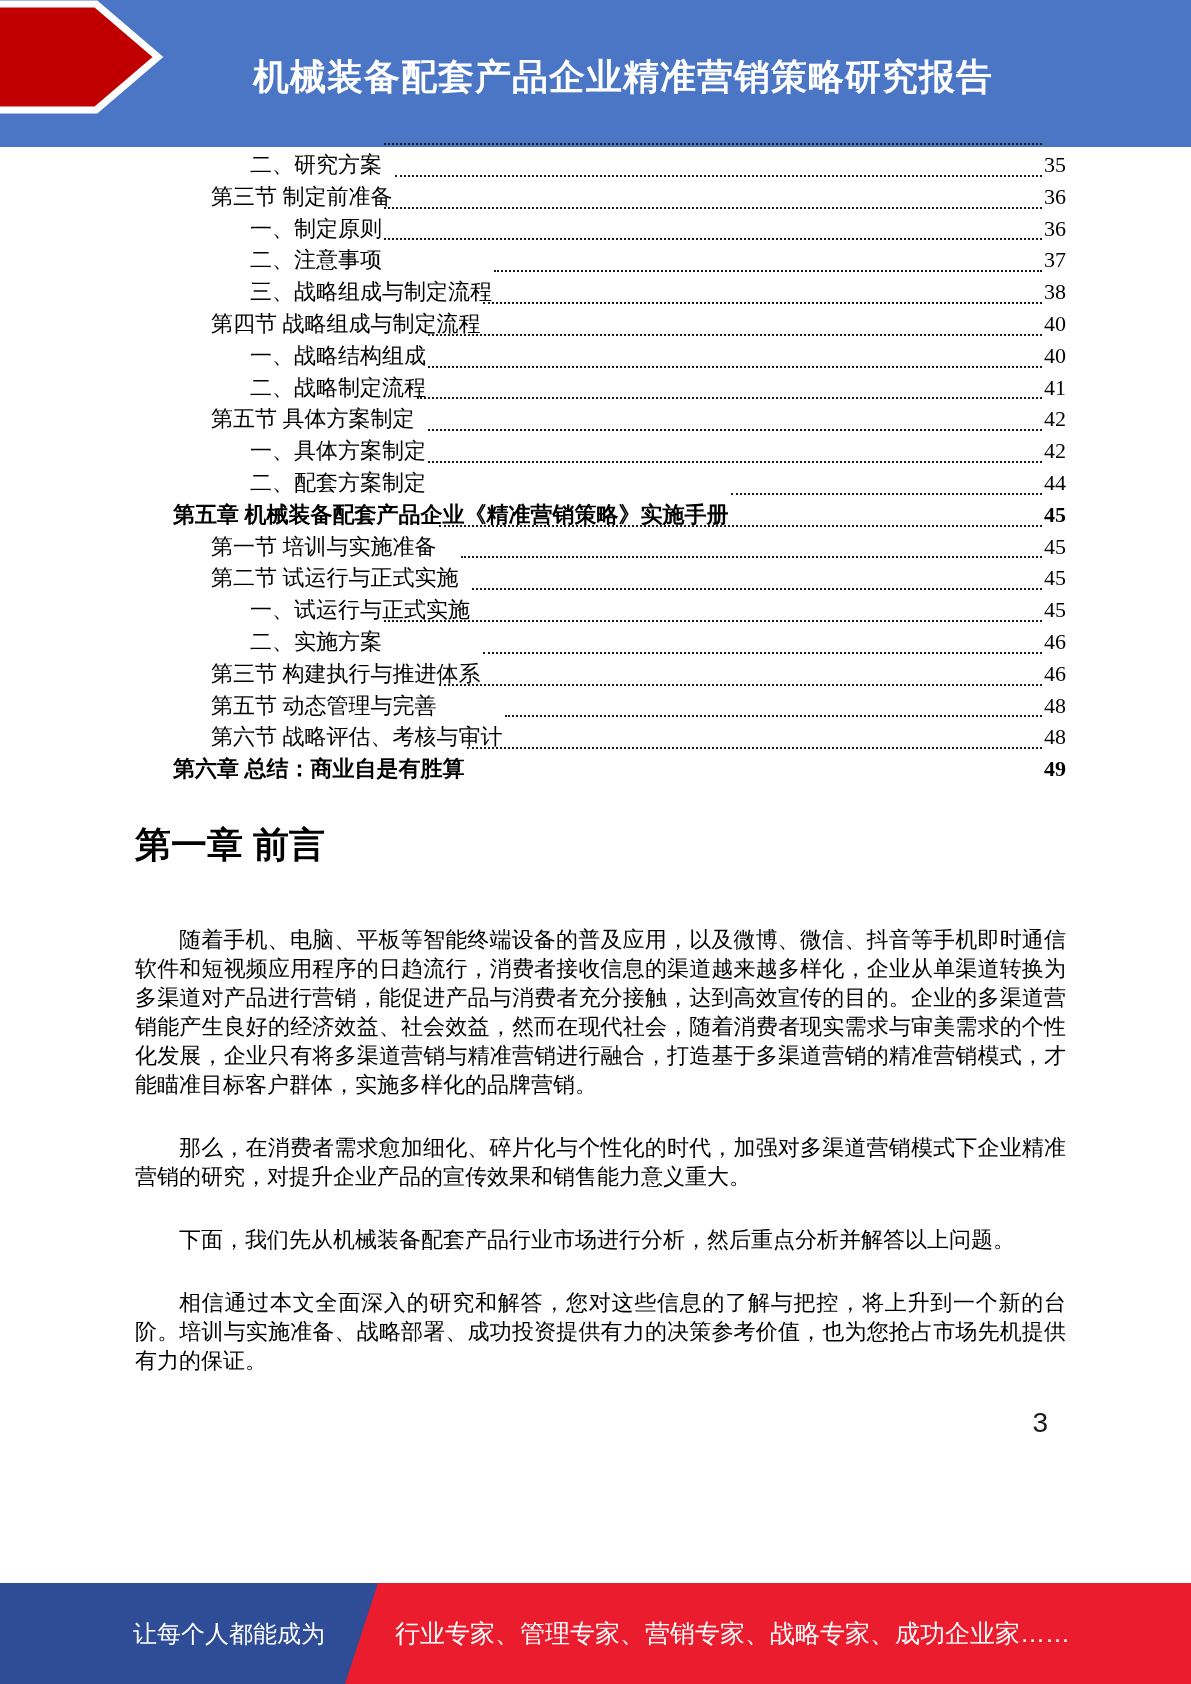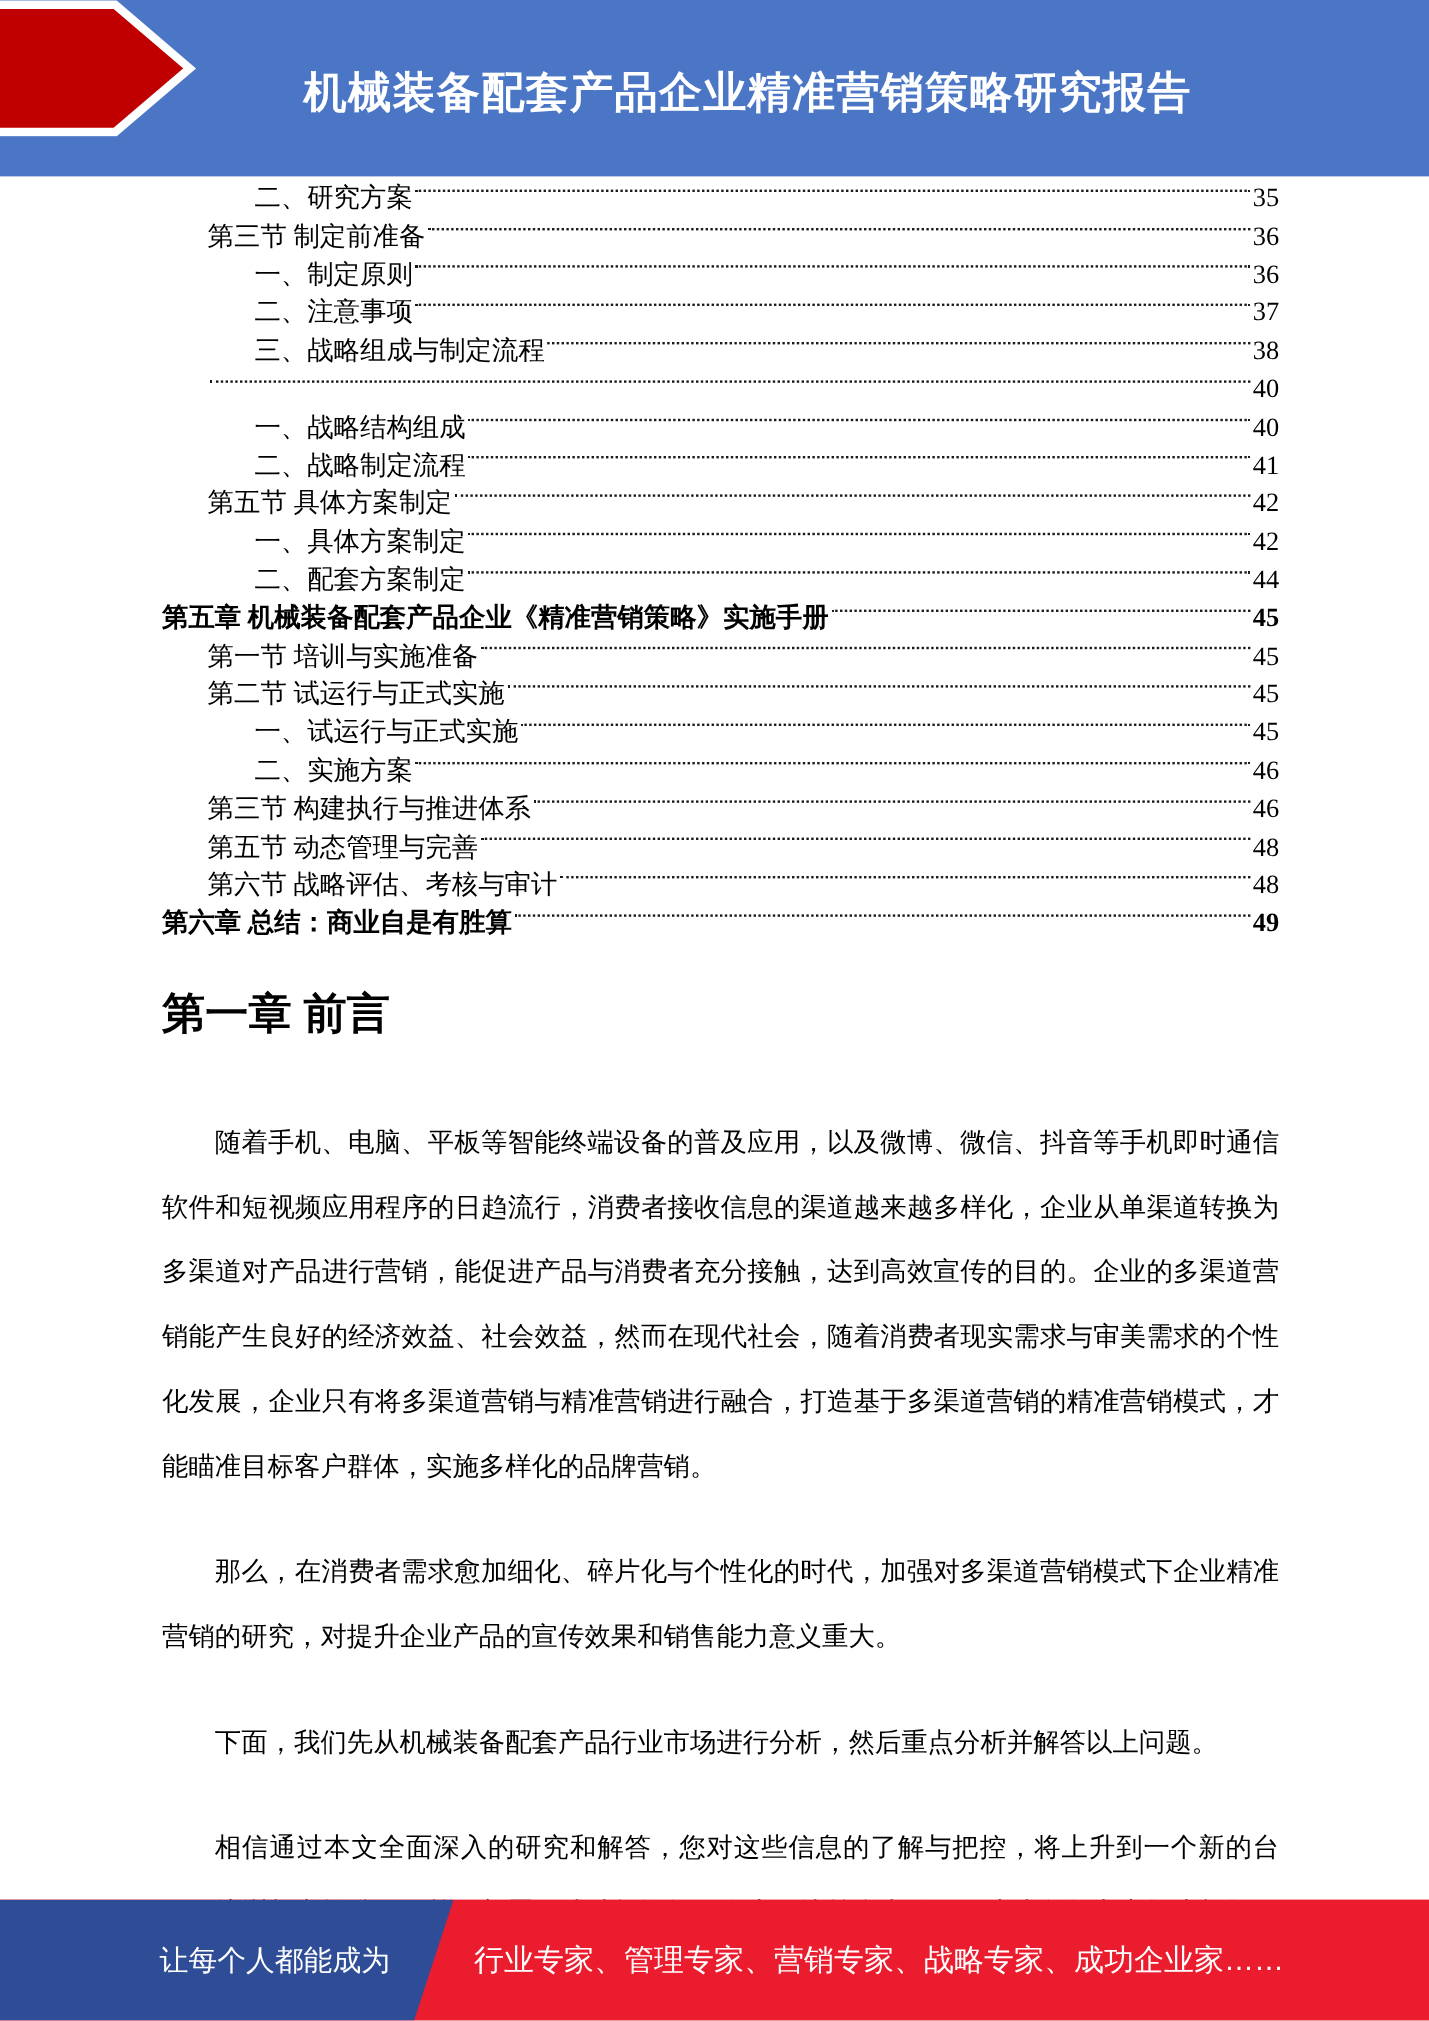--- a/index.html
+++ b/index.html
@@ -37,24 +37,25 @@
     padding-top:8px;
     white-space:nowrap;
   }
   
   .content{
     padding:2px 125px 0 135px;
   }
   .toc{ margin:0; }
   .toc-row{
     display:flex;
-    align-items:center;
+    align-items:flex-start;
     line-height:31.8px;
     font-size:22px;
     white-space:nowrap;
+    margin-left:38px;
   }
   .toc-row.lvl1{ padding-left:38px; }
   .toc-row.lvl2{ padding-left:77px; }
   .toc-row.chapter{ font-weight:bold; }
   .toc-label{ flex:0 0 auto; }
   .dots{
     flex:1 1 auto;
     border-bottom:2.6px dotted #1a1a1a;
     margin:0 2px;
     transform:translateY(-6px);
@@ -66,21 +67,21 @@
     font-family:"Liberation Sans", sans-serif;
     font-weight:bold;
     font-size:36px;
     line-height:40px;
     color:#000;
   }
   .body-text{ margin-top:60px; }
   .body-text p{
     margin:0;
     font-size:22px;
-    line-height:54px;
+    line-height:29px;
     text-align:justify;
     text-indent:2em;
   }
   .body-text p + p{ margin-top:34px; }
   .page-number{
     margin-top:30px;
     text-align:right;
     padding-right:18px;
     font-family:"Liberation Sans", sans-serif;
     font-size:28px;
@@ -155,20 +156,21 @@
           <span class="toc-label">二、注意事项</span>
           <span class="dots"></span>
           <span class="toc-page">37</span>
         </div>
         <div class="toc-row lvl2">
           <span class="toc-label">三、战略组成与制定流程</span>
           <span class="dots"></span>
           <span class="toc-page">38</span>
         </div>
         <div class="toc-row lvl1">
+          <span class="toc-label">第四节 战略组成与制定流程</span>
           <span class="dots"></span>
           <span class="toc-page">40</span>
         </div>
         <div class="toc-row lvl2">
           <span class="toc-label">一、战略结构组成</span>
           <span class="dots"></span>
           <span class="toc-page">40</span>
         </div>
         <div class="toc-row lvl2">
           <span class="toc-label">二、战略制定流程</span>

